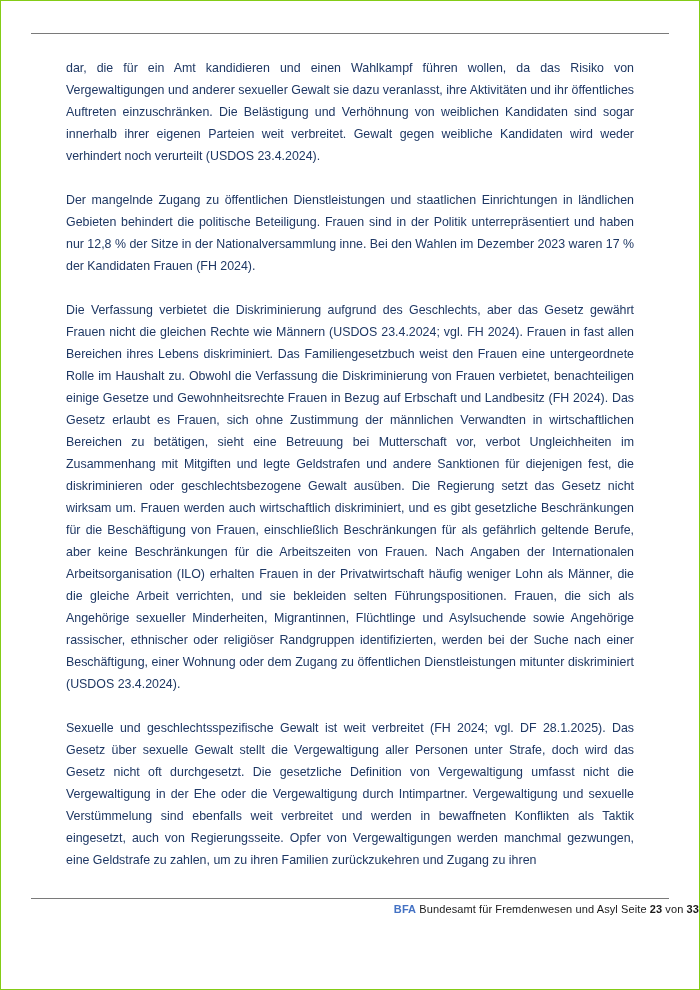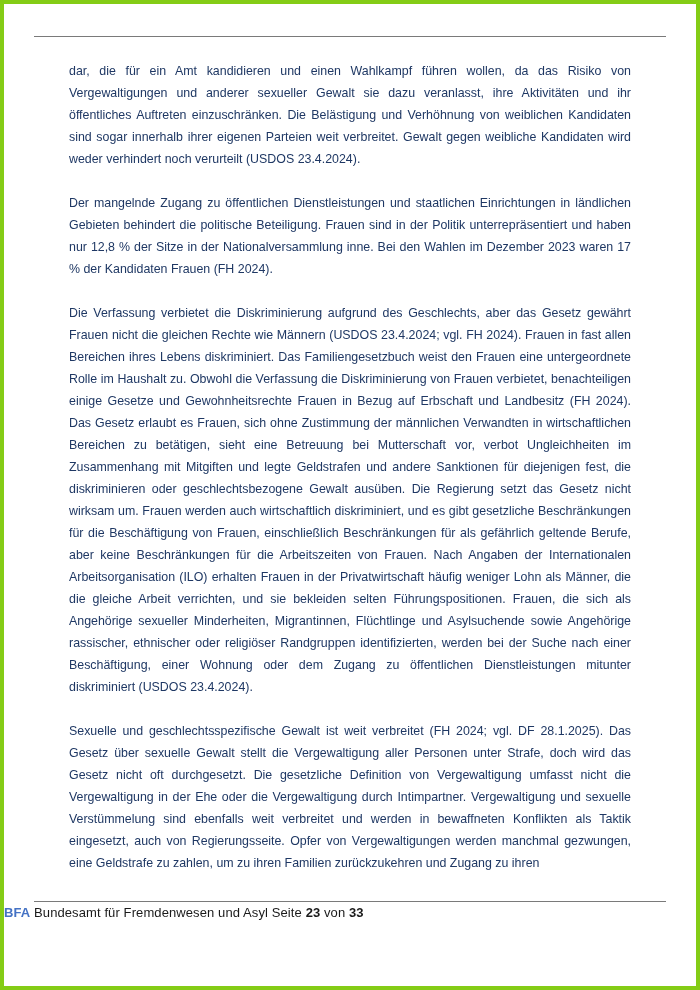--- a/index.html
+++ b/index.html
@@ -12,21 +12,21 @@
     width: 700px;
     height: 990px;
     position: relative;
     font-family: "Liberation Sans", sans-serif;
     overflow: hidden;
   }
   .page {
     position: absolute;
     inset: 0;
     background: #ffffff;
-    border: 4px solid #84cc16;
+    border: 1px solid #84cc16;
     box-sizing: border-box;
   }
   .rule {
     position: absolute;
     left: 30px;
     right: 30px;
     height: 1px;
     background: #7a7a7a;
   }
   .rule.top { top: 32px; }
@@ -43,22 +43,22 @@
     text-justify: inter-word;
   }
   .content p {
     margin: 0 0 22px 0;
   }
   .footer {
     position: absolute;
     top: 903px;
     left: 0;
     right: 0;
-    text-align: left;
-    font-size: 13px;
+    text-align: right;
+    font-size: 11px;
     line-height: 11px;
     color: #1a1a1a;
     letter-spacing: 0.1px;
   }
   .footer span { white-space: pre; }
   .footer .accent {
     color: #4472c4;
     font-weight: bold;
   }
   .footer .bold {

